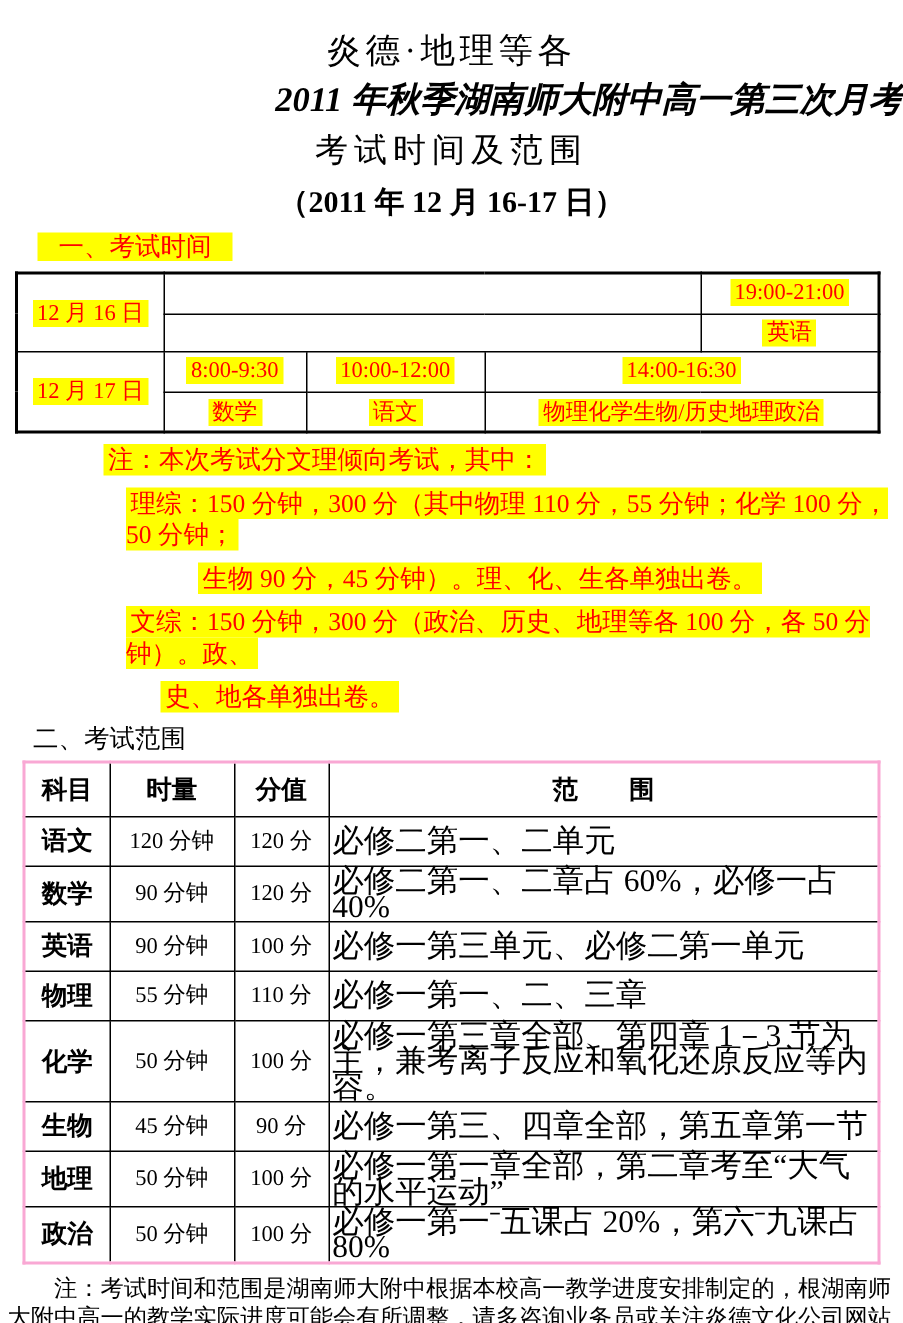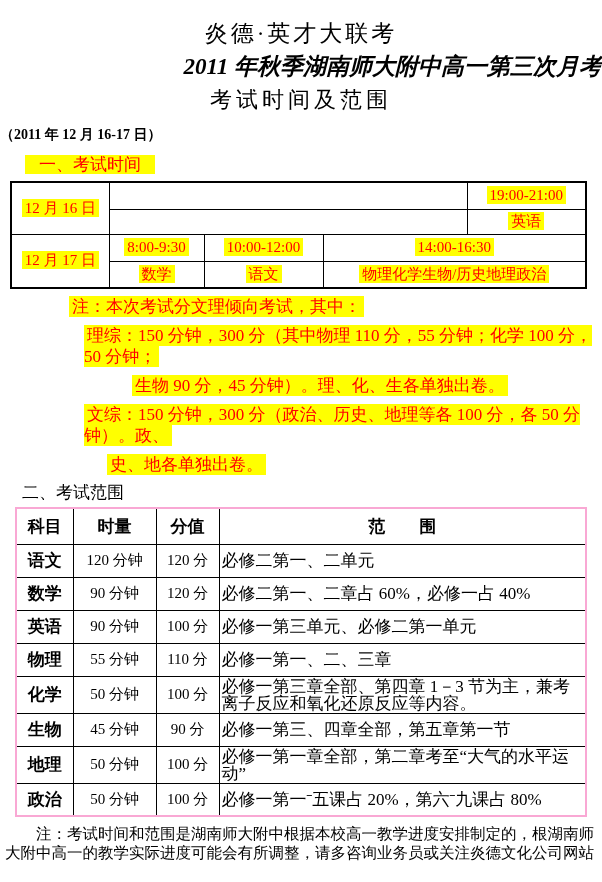--- a/index.html
+++ b/index.html
@@ -7,21 +7,21 @@
   body {
     width:602px; height:882px; background:#ffffff; overflow:hidden;
     font-family:"Liberation Serif","DejaVu Serif",serif; color:#000;
   }
   .page { position:relative; width:602px; height:882px; }
 
   
   .brand    { margin-top:20px; text-align:center; font-size:23px; line-height:28px; letter-spacing:3px; }
   .title    { margin-top:3px; text-align:right; font-size:23px; line-height:32px; font-weight:bold;font-style:italic; }
   .subtitle { margin-top:4px; text-align:center; font-size:22px; line-height:26px; letter-spacing:4px; }
-  .daterange{ margin-top:12px; font-size:14px; line-height:20px; font-weight:bold; }
+  .daterange{ margin-top:12px; text-align:center; font-size:20px; line-height:20px; font-weight:bold; }
 
   .hl { background:#ffff00; color:#ff0000; }
 
   .sec1 { margin:9px 0 0 25px; font-size:17px; line-height:22px; }
   .sec1 span { padding:0 14px; }
 
   
   table.schedule {
     border-collapse:collapse; table-layout:fixed;
     width:575px; margin:5px 0 0 10px;
@@ -58,33 +58,33 @@
   table.scope th, table.scope td { border:1px solid #000; vertical-align:middle; padding:1px 2px; }
   table.scope th {
     font-family:"Liberation Sans","DejaVu Sans",sans-serif;
     font-size:17px; font-weight:bold; text-align:center; height:36px;
   }
   td.subj {
     font-family:"Liberation Sans","DejaVu Sans",sans-serif;
     font-size:17px; font-weight:bold; text-align:center; height:33px;
   }
   td.num  { font-size:15px; text-align:center; }
-  td.scope-cell { font-size:17px; text-align:left; padding:2px 8px; line-height:17px; }
+  td.scope-cell { font-size:21px; text-align:left; padding:2px 8px; line-height:17px; }
 
   
   .footer { margin-top:7px; font-size:15.5px; line-height:19px; }
   .fl-0 { margin-left:36px; }
   .fl-1 { margin-left:5px; }
 </style>
 </head>
 <body>
 
 <div class="page">
 
-  <div class="brand">炎德·英才大联考</div>
+  <div class="brand">炎德·地理等各</div>
   <div class="title">2011 年秋季湖南师大附中高一第三次月考</div>
   <div class="subtitle">考试时间及范围</div>
   <div class="daterange">（2011 年 12 月 16-17 日）</div>
 
   <div class="sec1">
     <span class="hl">一、考试时间</span>
   </div>
 
   <table class="schedule">
     <colgroup>

